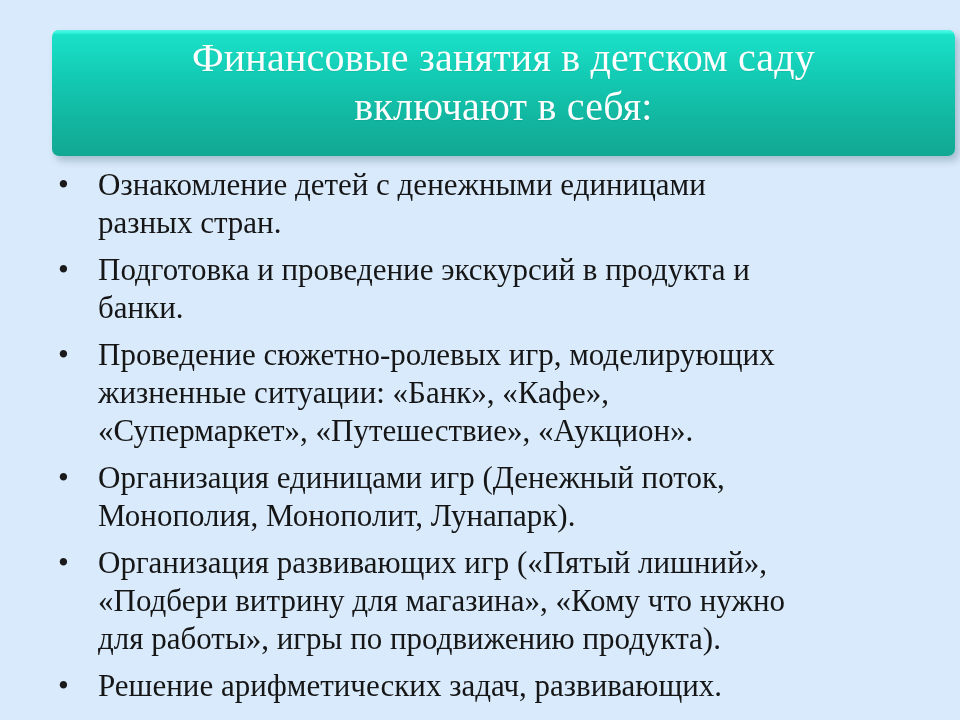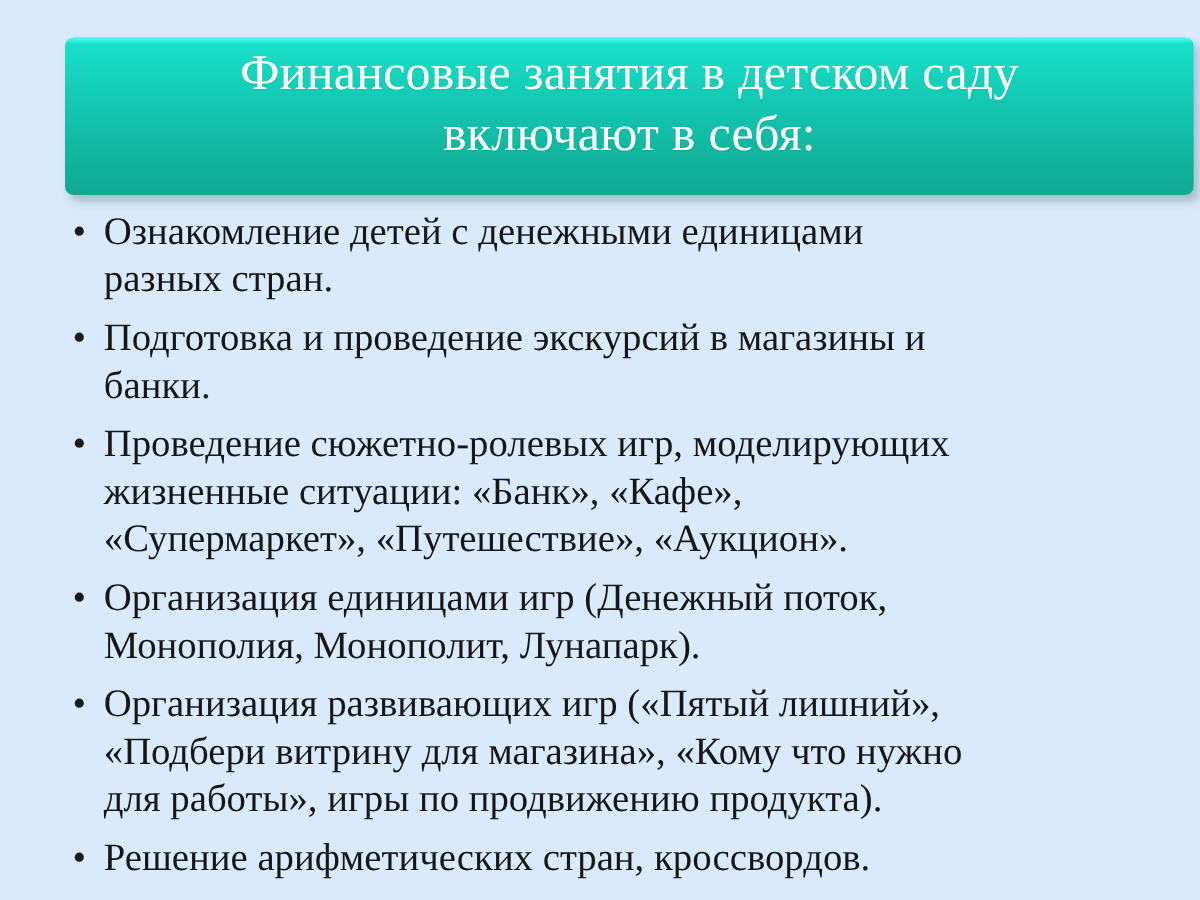--- a/index.html
+++ b/index.html
@@ -83,21 +83,21 @@
     padding-left: 6px;
     box-sizing: border-box;
   }
   .bullet-text {
     flex: 1 1 auto;
     color: #161616;
     font-size: 31px;
     line-height: 38px;
     text-indent: 0;
     white-space: pre-line;
-    margin-left: 1px;
+    margin-left: 16px;
   }
 </style>
 </head>
 <body>
 
 <div class="slide">
 
   <div class="title-box">
     <div class="title-text">Финансовые занятия в детском саду
 включают в себя:</div>
@@ -106,21 +106,21 @@
   <div class="body-list">
 
     <div class="bullet-row">
       <span class="bullet-marker">•</span>
       <span class="bullet-text">Ознакомление детей с денежными единицами
 разных стран.</span>
     </div>
 
     <div class="bullet-row">
       <span class="bullet-marker">•</span>
-      <span class="bullet-text">Подготовка и проведение экскурсий в магазины и
+      <span class="bullet-text">Подготовка и проведение экскурсий в продукта и
 банки.</span>
     </div>
 
     <div class="bullet-row">
       <span class="bullet-marker">•</span>
       <span class="bullet-text">Проведение сюжетно-ролевых игр, моделирующих
 жизненные ситуации: «Банк», «Кафе»,
 «Супермаркет», «Путешествие», «Аукцион».</span>
     </div>
 
@@ -132,17 +132,17 @@
 
     <div class="bullet-row">
       <span class="bullet-marker">•</span>
       <span class="bullet-text">Организация развивающих игр («Пятый лишний»,
 «Подбери витрину для магазина», «Кому что нужно
 для работы», игры по продвижению продукта).</span>
     </div>
 
     <div class="bullet-row">
       <span class="bullet-marker">•</span>
-      <span class="bullet-text">Решение арифметических стран, кроссвордов.</span>
+      <span class="bullet-text">Решение арифметических задач, развивающих.</span>
     </div>
 
   </div>
 </div>
 
 </body></html>

